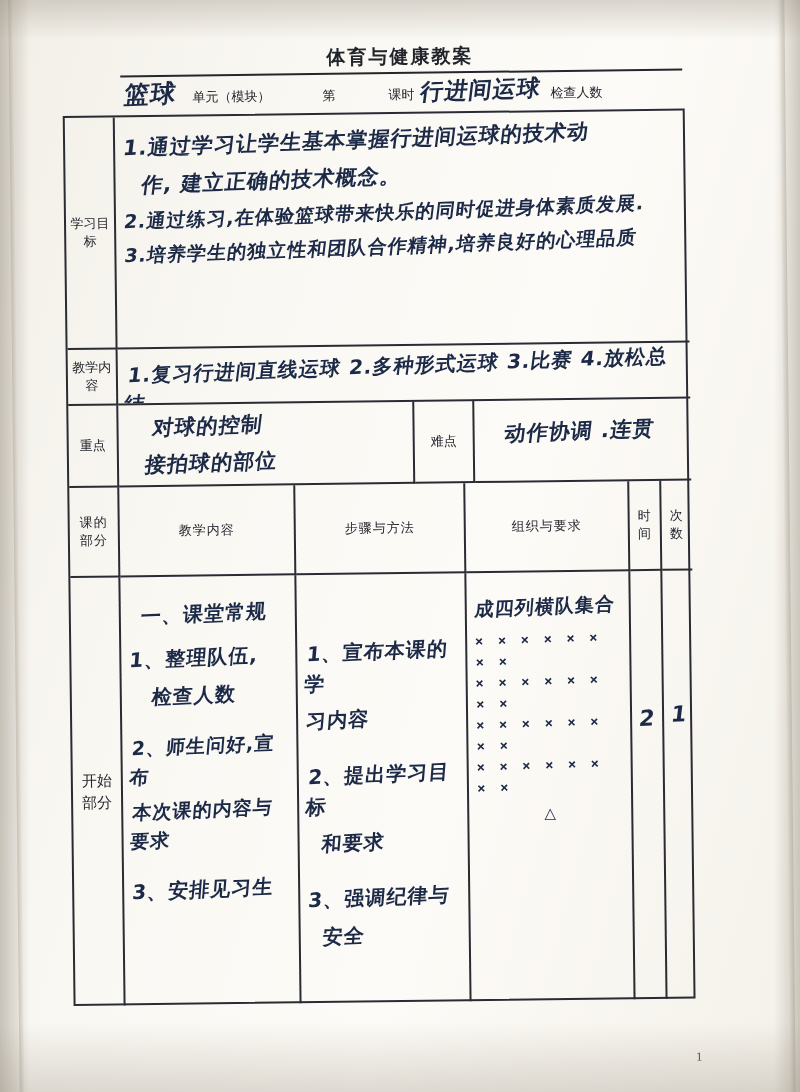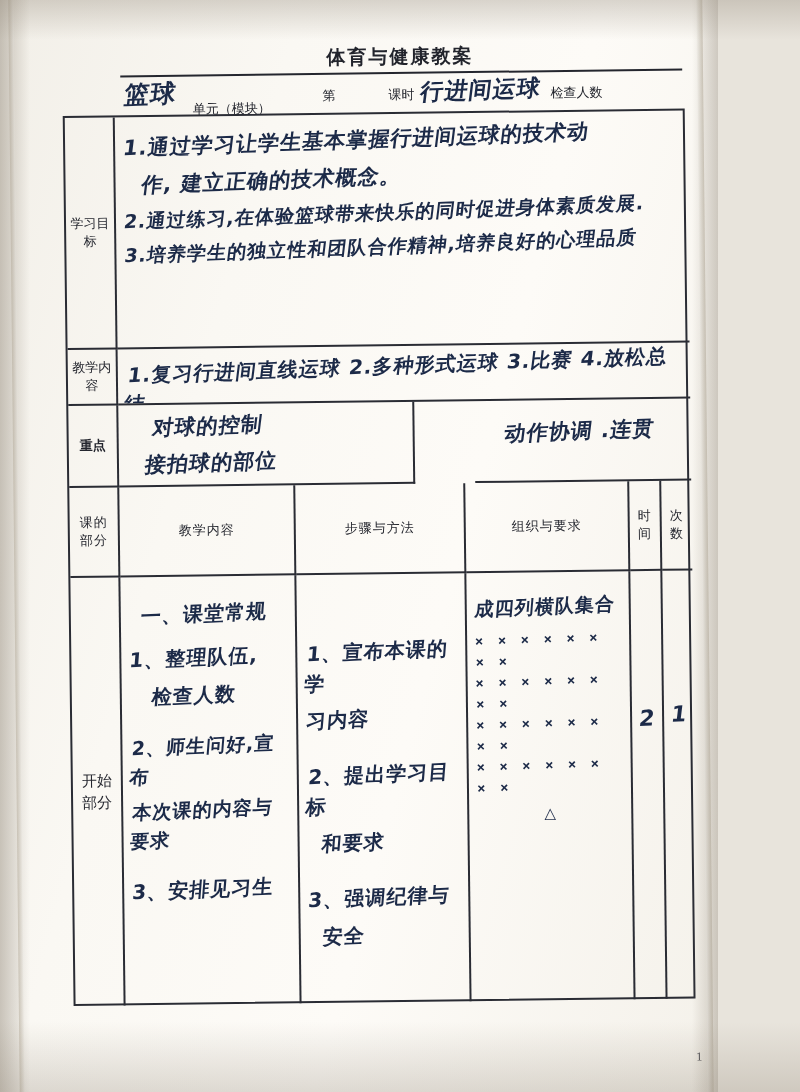--- a/index.html
+++ b/index.html
@@ -10,21 +10,21 @@
     width: 800px;
     height: 1092px;
     background: #e8e4dc;
     font-family: "Liberation Sans", sans-serif;
     overflow: hidden;
   }
   
   #page {
     position: absolute;
     left: 0; top: 0;
-    width: 718px;
+    width: 800px;
     height: 1092px;
     background: linear-gradient(105deg, #f2efe8 0%, #faf8f3 30%, #fdfbf7 60%, #f4f1ea 100%);
   }
   
   #paper-edge-left {
     position: absolute;
     left: 14px; top: 0;
     width: 5px; height: 1092px;
     background: linear-gradient(90deg, #d8d2c6, #f7f5f0);
     transform: rotate(-0.6deg);
@@ -205,21 +205,21 @@
   <div id="paper-edge-left"></div>
   <div id="paper-edge-right"></div>
 
   <div id="sheet">
 
     <div class="doc-title">体育与健康教案</div>
     <div class="title-rule"></div>
 
     <div class="header-row">
       <span class="hw" style="position:absolute; left:4px; top:-4px; font-size:25px;">篮球</span>
-      <span class="hdr-print" style="left:72px; top:20px;">单元（模块）</span>
+      <span class="hdr-print" style="left:72px; top:8px;">单元（模块）</span>
       <span class="hdr-print" style="left:202px; top:8px;">第</span>
       <span class="hdr-print" style="left:268px; top:8px;">课时</span>
       <span class="hw" style="position:absolute; left:300px; top:-2px; font-size:23px;">行进间运球</span>
       <span class="hdr-print" style="left:430px; top:8px;">检查人数</span>
     </div>
 
     <div id="tbl">
 
       <div class="cell" style="left:0; top:0; width:50px; height:232px;">
         <div class="vlabel lbl">学习目标</div>
@@ -231,26 +231,29 @@
         <span class="hw goal-line small hwline">3.培养学生的独立性和团队合作精神,培养良好的心理品质</span>
       </div>
 
       <div class="cell" style="left:0; top:232px; width:50px; height:56px;">
         <div class="vlabel lbl">教学内容</div>
       </div>
       <div class="cell nb-r hwbox" style="left:50px; top:232px; width:572px; height:56px;">
         <span class="hw content-line hwline" style="margin-top:6px;">1.复习行进间直线运球 2.多种形式运球 3.比赛 4.放松总结</span>
       </div>
 
-      <div class="cell" style="left:0; top:288px; width:50px; height:82px;font-weight:bold;">
+      <div class="cell" style="left:0; top:288px; width:50px; height:82px;">
         <div class="vlabel lbl">重点</div>
       </div>
       <div class="cell hwbox" style="left:50px; top:288px; width:296px; height:82px;">
         <span class="hw focus-line hwline" style="margin-left:26px; margin-top:2px;">对球的控制</span>
         <span class="hw focus-line hwline" style="margin-left:18px;">接拍球的部位</span>
+      </div>
+      <div class="cell" style="left:346px; top:288px; width:60px; height:82px;">
+        <div class="vlabel lbl">难点</div>
       </div>
       <div class="cell nb-r hwbox" style="left:406px; top:288px; width:216px; height:82px;">
         <span class="hw focus-line hwline" style="margin-left:22px; margin-top:12px;">动作协调 .连贯</span>
       </div>
 
       <div class="cell" style="left:0; top:370px; width:50px; height:90px;">
         <div class="colhead" style="flex-direction:column; line-height:1.4;">
           <span>课的</span>
           <span>部分</span>
         </div>

